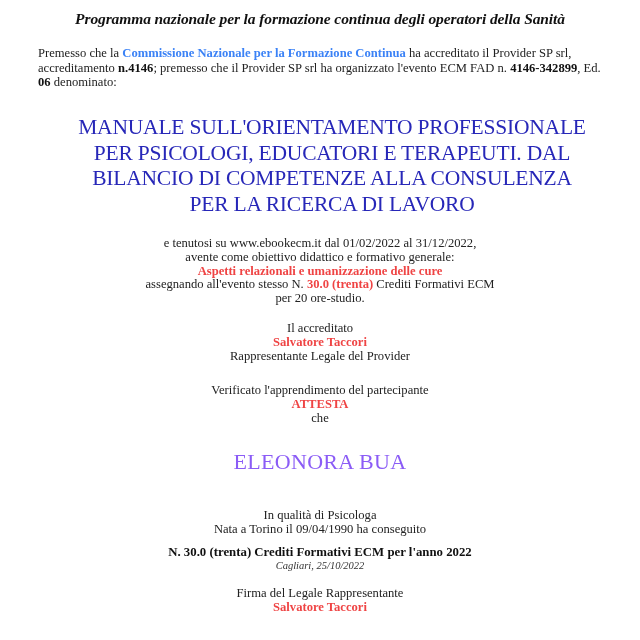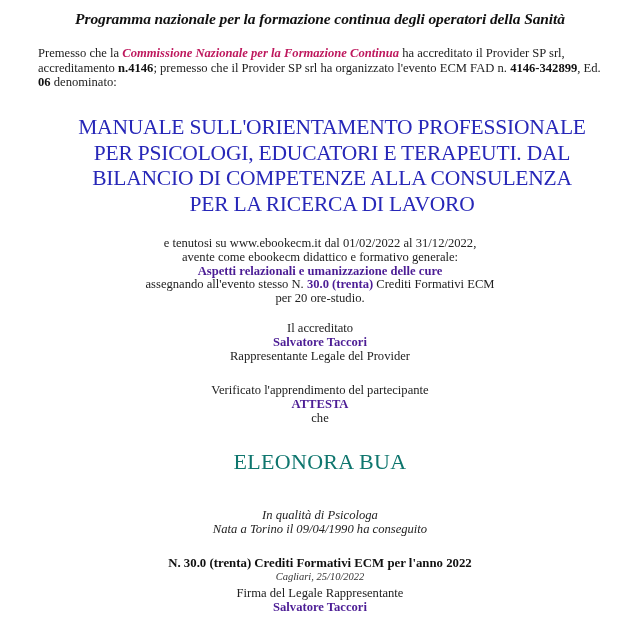--- a/index.html
+++ b/index.html
@@ -34,56 +34,56 @@
     .intro {
       position: absolute;
       top: 46px;
       left: 38px;
       width: 570px;
       font-size: 12.6px;
       line-height: 14.5px;
       color: #222;
     }
     .intro b { color: #111; }
-    .intro .bi { font-weight: bold; font-style: italic; color: #be185d; }
+    .intro .bi { font-weight: bold; color: #3b82f6; }
     .course-title {
       position: absolute;
       top: 115px;
       left: 0; width: 640px;
       text-align: center;
       font-size: 21.5px;
       line-height: 25.5px;
       color: #2727b8;
       letter-spacing: -0.2px;
       padding-left: 12px;
     }
     .course-title div { white-space: nowrap; }
     .block {
       position: absolute;
       left: 0; width: 640px;
       text-align: center;
       font-size: 12.6px;
       line-height: 13.8px;
       color: #222;
     }
-    .block b { color: #4c1d95; }
+    .block b { color: #ef4444; }
     .details { top: 237px; }
     .signer { top: 322px; }
     .verify { top: 384px; }
     .name {
       position: absolute;
       top: 449px;
       left: 0; width: 640px;
       text-align: center;
       font-size: 22px;
-      color: #0f766e;
+      color: #8b5cf6;
       letter-spacing: 0.3px;
     }
-    .qual { top: 509px; font-style: italic; }
-    .credits { top: 546px; margin-top: 11px; }
+    .qual { top: 509px; }
+    .credits { top: 546px; }
     .credits .main { font-weight: bold; font-size: 12.8px; color: #111; }
     .credits .date { font-style: italic; font-size: 10.5px; line-height: 12px; color: #333; }
     .firm { top: 587px; }
   </style>
 </head>
 <body>
 
 <div class="page">
 
   <div class="header">Programma nazionale per la formazione continua degli operatori della Sanità</div>
@@ -94,21 +94,21 @@
 
   <div class="course-title">
     <div>MANUALE SULL'ORIENTAMENTO PROFESSIONALE</div>
     <div>PER PSICOLOGI, EDUCATORI E TERAPEUTI. DAL</div>
     <div>BILANCIO DI COMPETENZE ALLA CONSULENZA</div>
     <div>PER LA RICERCA DI LAVORO</div>
   </div>
 
   <div class="block details">
     <div>e tenutosi su www.ebookecm.it dal 01/02/2022 al 31/12/2022,</div>
-    <div>avente come ebookecm didattico e formativo generale:</div>
+    <div>avente come obiettivo didattico e formativo generale:</div>
     <div><b>Aspetti relazionali e umanizzazione delle cure</b></div>
     <div>
       <span>assegnando all'evento stesso N. </span><b>30.0 (trenta)</b><span> Crediti Formativi ECM</span>
     </div>
     <div>per 20 ore-studio.</div>
   </div>
 
   <div class="block signer">
     <div>Il accreditato</div>
     <div><b>Salvatore Taccori</b></div>

